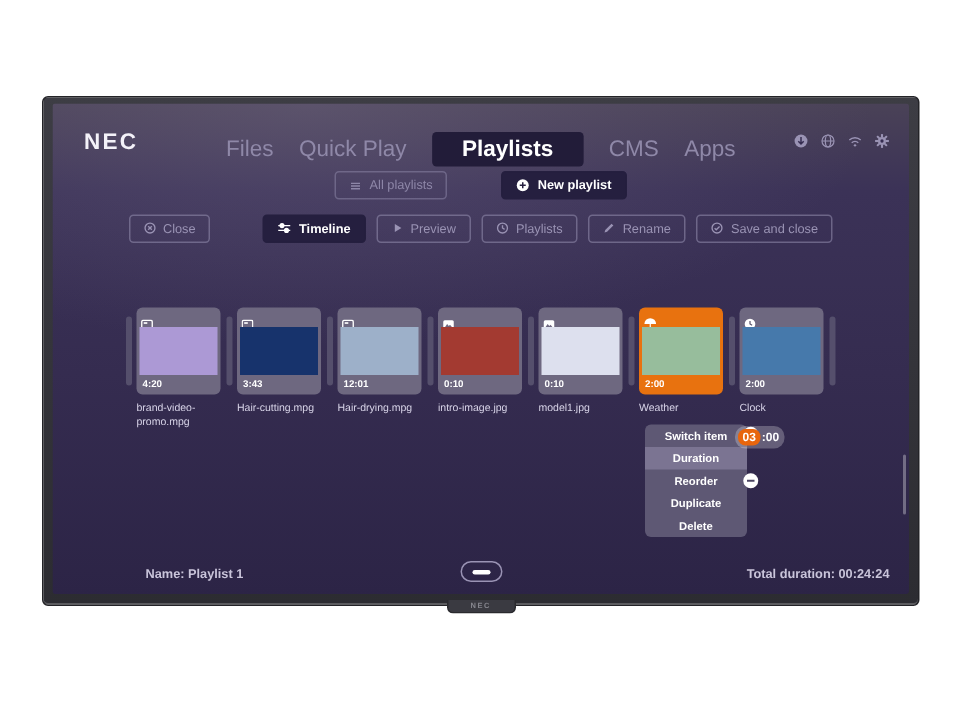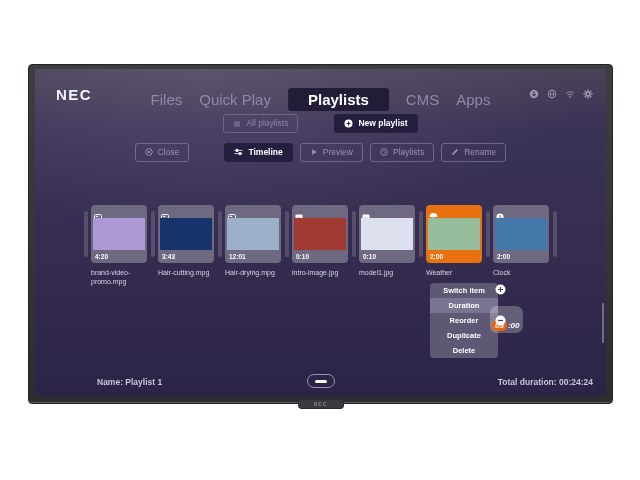--- a/index.html
+++ b/index.html
@@ -60,23 +60,23 @@
           border-radius:4px; overflow:hidden; }
   .menu-item { height:15px; line-height:15px; text-align:center; font-size:7.5px;
                font-weight:bold; color:#fff; }
   .menu-item.active { background:#7b7492;text-align:center; }
 
   
   .stepper { position:absolute; left:455px; top:215px; width:50px; }
   .step-btn { position:absolute; left:5px; width:11px; height:11px; }
   .step-plus { top:0; }
   .step-minus { top:31px; }
-  .dur-pill { position:absolute; left:0; top:22px; display:inline-flex; align-items:center;
-              background:rgba(255,255,255,0.25); border-radius:7px; padding:14px 4px 2px 2px;
-              font-size:8px; font-weight:bold; color:#fff;font-style:italic; }
+  .dur-pill { position:absolute; left:0; top:0; display:inline-flex; align-items:center;
+              background:rgba(255,255,255,0.25); border-radius:7px; padding:2px 4px 2px 2px;
+              font-size:8px; font-weight:bold; color:#fff; }
   .dur-sel { background:#e8650d; border-radius:5px; padding:1px 3px; }
   .dur-rest { margin-left:1px; }
 
   
   .foot-name { position:absolute; left:15px; bottom:9px; font-size:8.5px; font-weight:bold; color:#c9c4da;padding-left:47px; }
   .foot-total { position:absolute; right:13px; bottom:9px; font-size:8.5px; font-weight:bold; color:#c9c4da; }
   .foot-pill { position:absolute; left:50%; bottom:8px; transform:translateX(-50%);
                width:28px; height:14px; border:1px solid #9a93b4; border-radius:8px;
                display:flex; align-items:center; justify-content:center; }
   .foot-pill .bar { width:12px; height:3px; background:#fff; border-radius:2px; }
@@ -185,20 +185,27 @@
               <path d="M4 2.2 V4 L5.4 4.9"></path>
             </svg></span>
         <span>Playlists</span>
       </div>
       <div class="btn">
         <span class="ic"><svg width="8" height="8" viewBox="0 0 8 8" fill="currentColor">
               <path d="M1 7 L1.5 5.3 L5.7 1.1 L6.9 2.3 L2.7 6.5 Z"></path>
             </svg></span>
         <span>Rename</span>
       </div>
+      <div class="btn">
+        <span class="ic"><svg width="8" height="8" viewBox="0 0 8 8" fill="none" stroke="currentColor" stroke-width="0.9">
+              <circle cx="4" cy="4" r="3.3"></circle>
+              <path d="M2.4 4.1 L3.5 5.2 L5.7 3"></path>
+            </svg></span>
+        <span>Save and close</span>
+      </div>
     </div>
 
     <div class="timeline">
 
       <div class="handle"></div>
       <div class="titem">
         <div class="card">
           <div class="chead"><span class="ic"><svg width="8" height="7" viewBox="0 0 8 7">
                   <rect x="0.5" y="0.5" width="7" height="6" rx="1" fill="none" stroke="#fff" stroke-width="0.9"></rect>
                   <rect x="1.8" y="1.8" width="2.4" height="1.1" fill="#fff"></rect>

